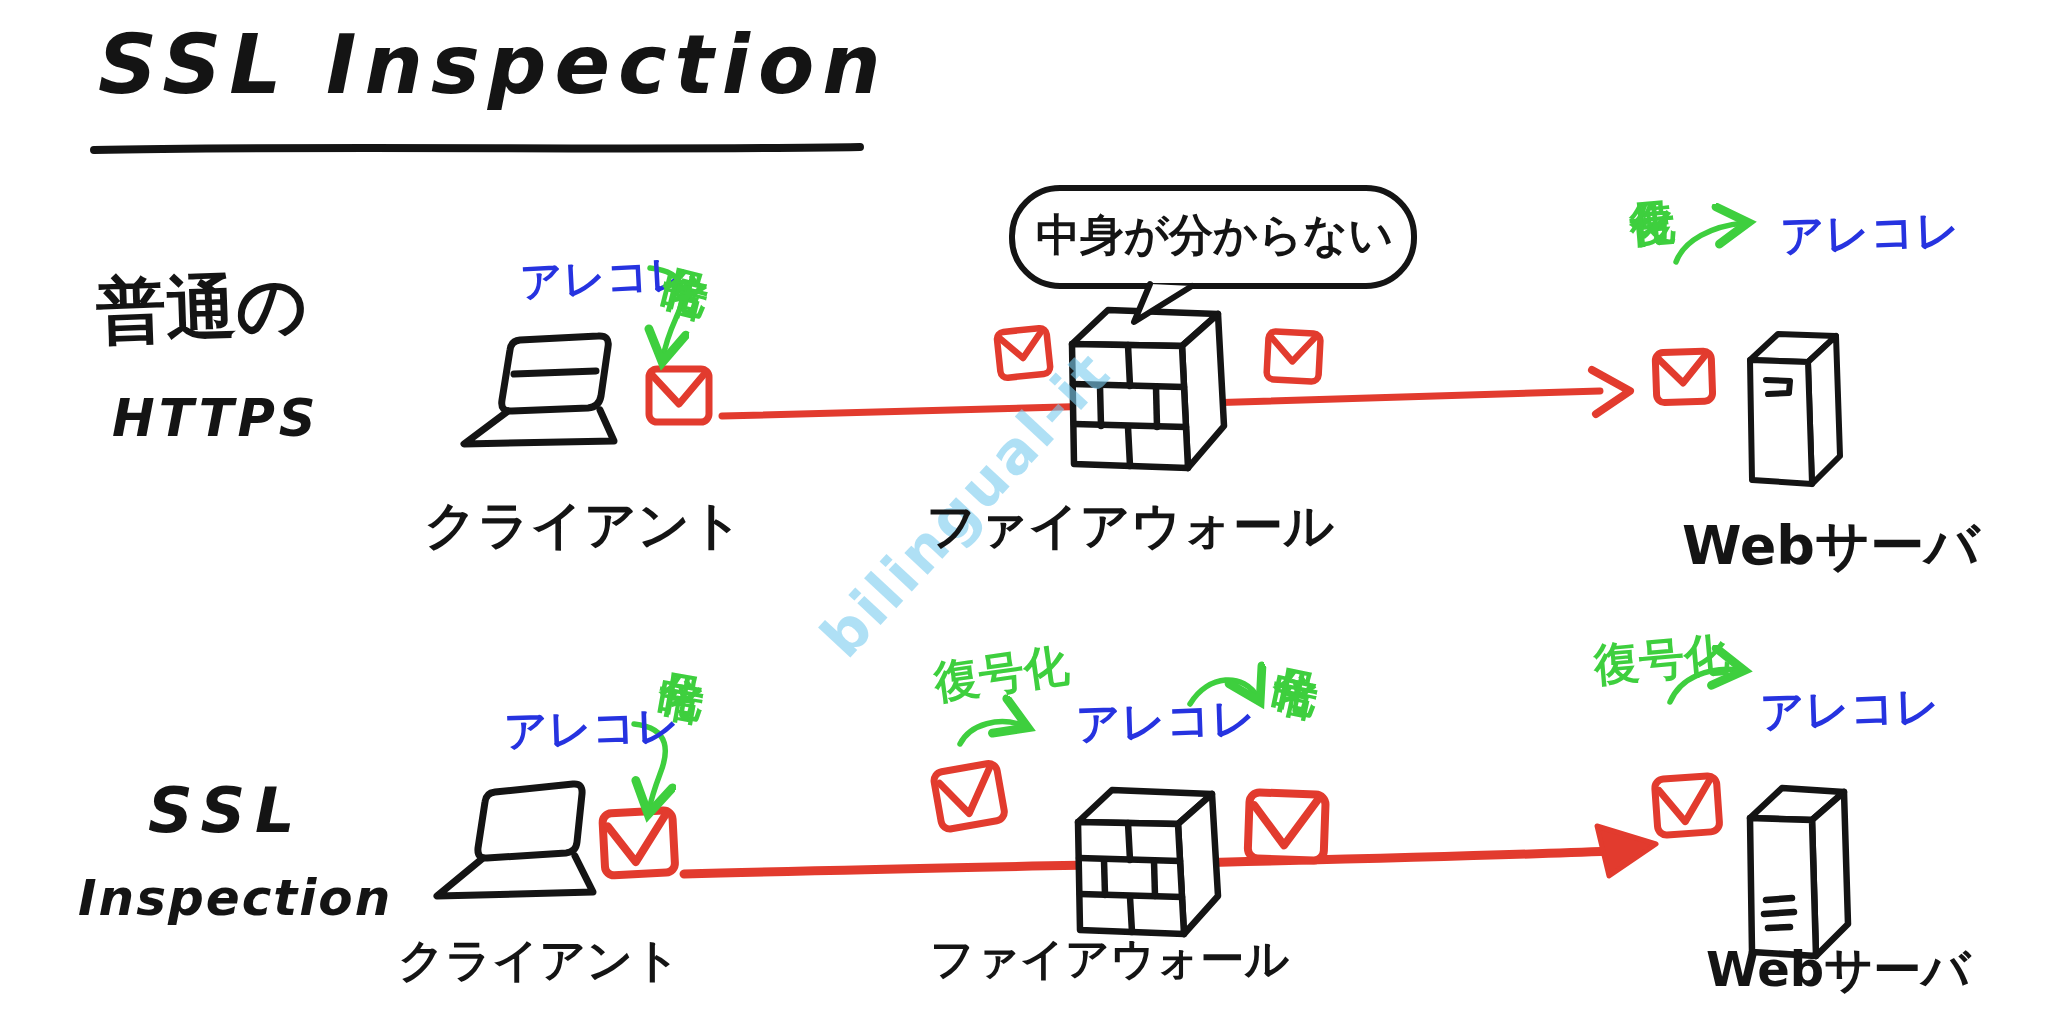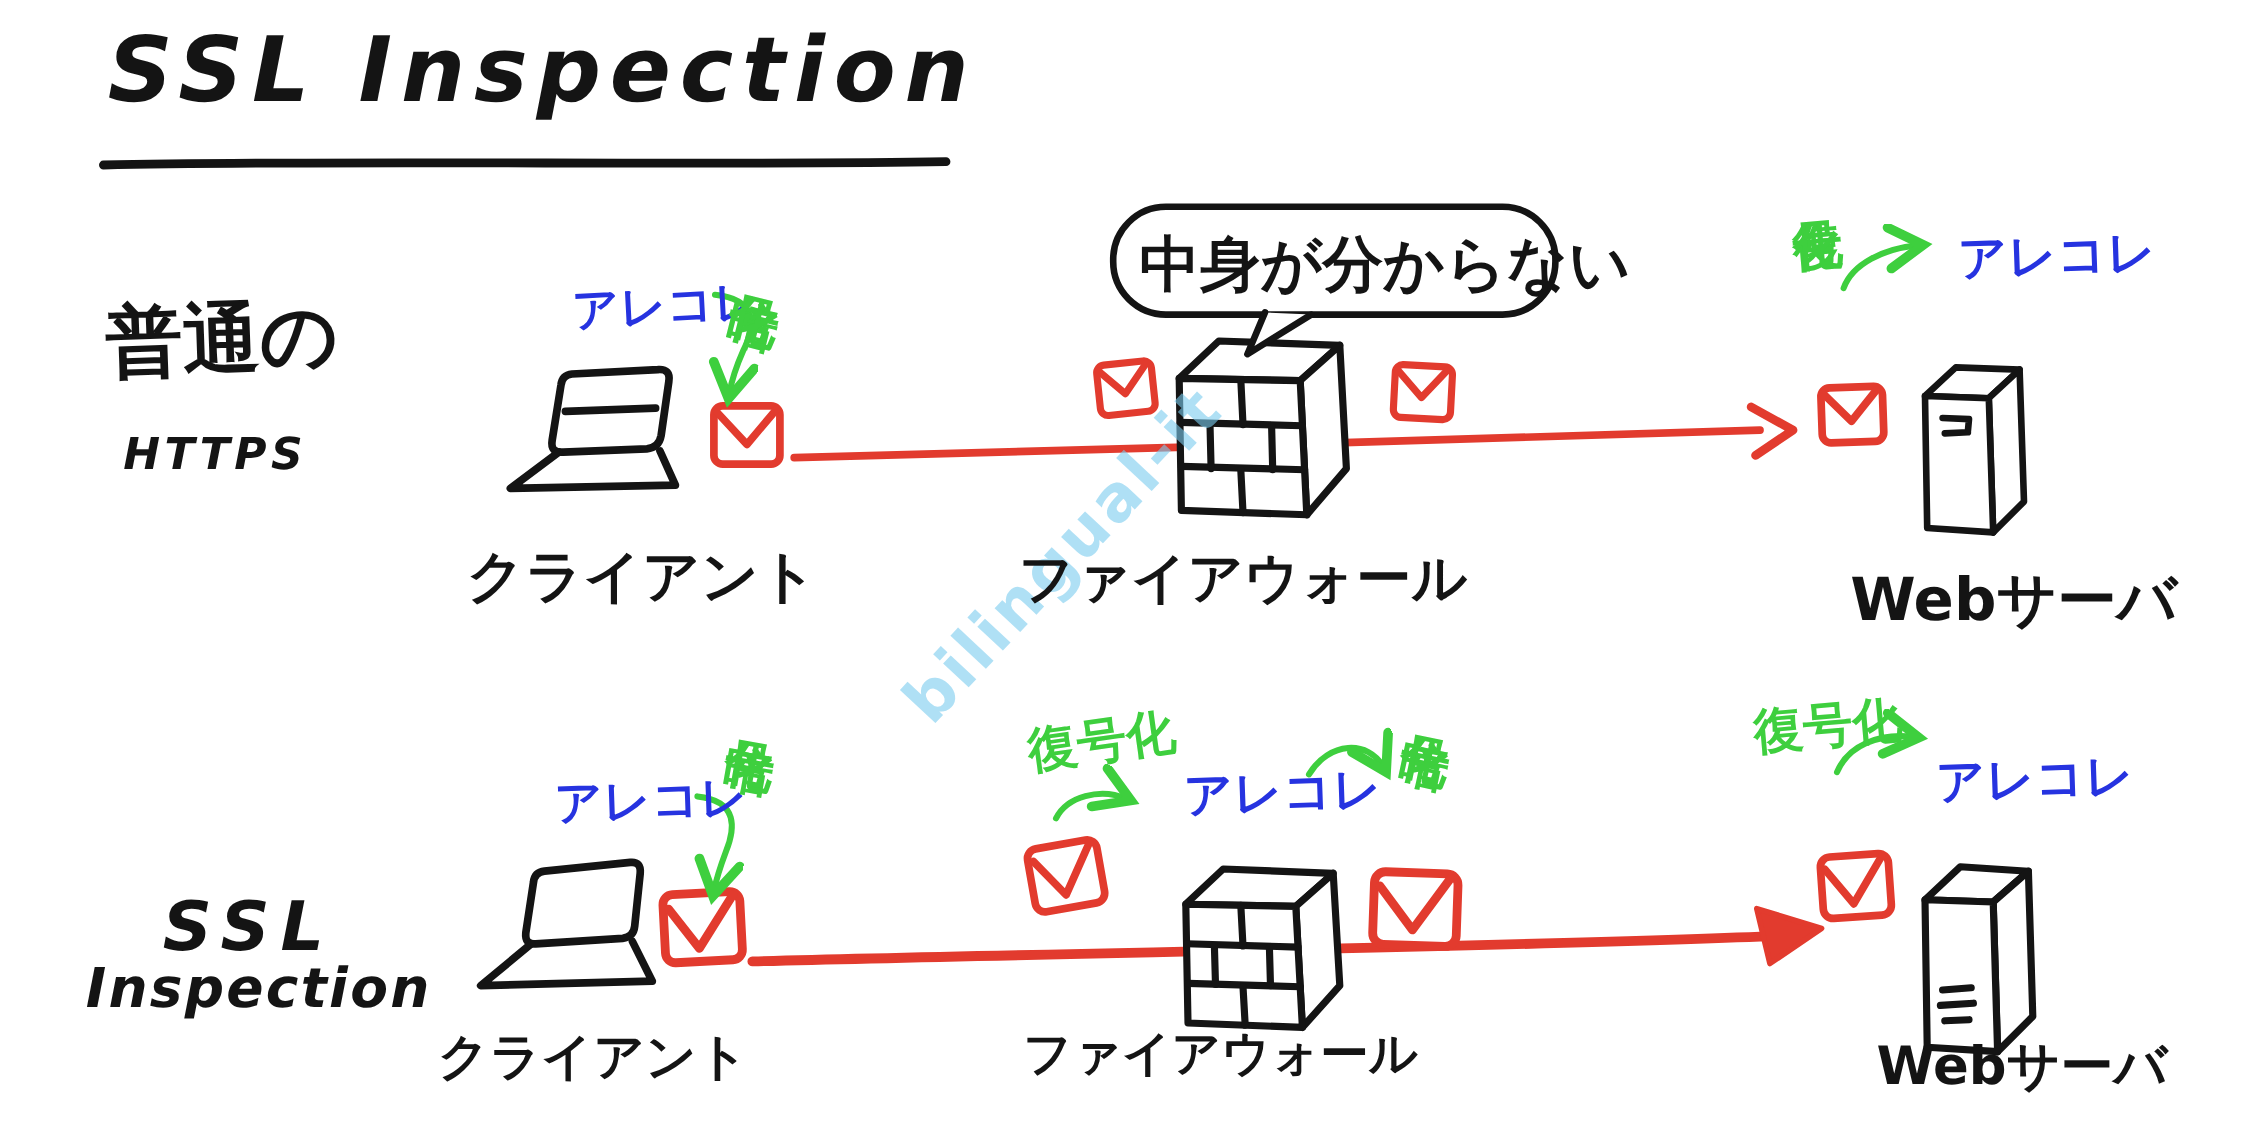--- a/index.html
+++ b/index.html
@@ -133,35 +133,35 @@
       <rect x="1012" y="188" width="402" height="98" rx="48"></rect>
       <path d="M1150,284 L1134,322 L1192,286" fill="#ffffff"></path>
     </g>
   </svg>
 
   <div class="t hand" style="left:98px; top:22px; font-size:82px; letter-spacing:8px;">SSL Inspection</div>
 
   <div class="wm" style="left:770px; top:470px; font-size:58px; transform:rotate(-47deg);">bilingual-it</div>
 
   <div class="t" style="left:96px; top:272px; font-size:70px; transform:rotate(-2deg);">普通の</div>
-  <div class="t hand" style="left:112px; top:392px; font-size:40px; letter-spacing:4px;">HTTPS</div>
+  <div class="t hand" style="left:112px; top:392px; font-size:51px; letter-spacing:4px;">HTTPS</div>
 
   <div class="t" style="left:424px; top:498px; font-size:52px;">クライアント</div>
   <div class="t" style="left:926px; top:500px; font-size:50px;">ファイアウォール</div>
   <div class="t" style="left:1682px; top:518px; font-size:54px;">Webサーバ</div>
 
-  <div class="t" style="left:1036px; top:212px; font-size:55px; font-weight:600;">中身が分からない</div>
+  <div class="t" style="left:1036px; top:212px; font-size:44px; font-weight:600;">中身が分からない</div>
 
   <div class="t blue" style="left:520px; top:256px; font-size:42px; transform:rotate(-3deg);">アレコレ</div>
   <div class="t green vert" style="left:676px; top:236px; font-size:46px; transform:rotate(14deg);">暗号化</div>
 
   <div class="t green vert" style="left:1624px; top:166px; font-size:45px; transform:rotate(-5deg);">復号化</div>
   <div class="t blue" style="left:1780px; top:210px; font-size:44px; transform:rotate(-2deg);">アレコレ</div>
 
-  <div class="t hand" style="left:148px; top:778px; font-size:62px; letter-spacing:10px;margin-top:32px;">SSL</div>
+  <div class="t hand" style="left:148px; top:778px; font-size:62px; letter-spacing:10px;">SSL</div>
   <div class="t hand" style="left:78px; top:872px; font-size:50px; letter-spacing:2px;text-align:center;">Inspection</div>
 
   <div class="t" style="left:398px; top:936px; font-size:46px;">クライアント</div>
   <div class="t" style="left:930px; top:936px; font-size:44px;">ファイアウォール</div>
   <div class="t" style="left:1706px; top:944px; font-size:48px;">Webサーバ</div>
 
   <div class="t blue" style="left:504px; top:706px; font-size:43px; transform:rotate(-2deg);">アレコレ</div>
   <div class="t green vert" style="left:668px; top:640px; font-size:45px; transform:rotate(10deg);">暗号化</div>
 
   <div class="t green" style="left:934px; top:650px; font-size:45px; transform:rotate(-8deg);">復号化</div>

